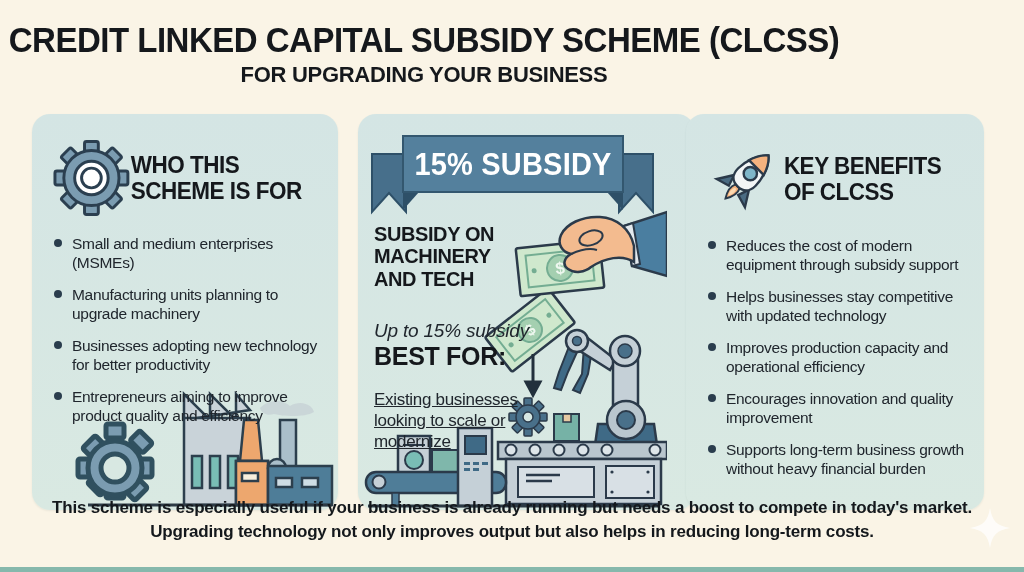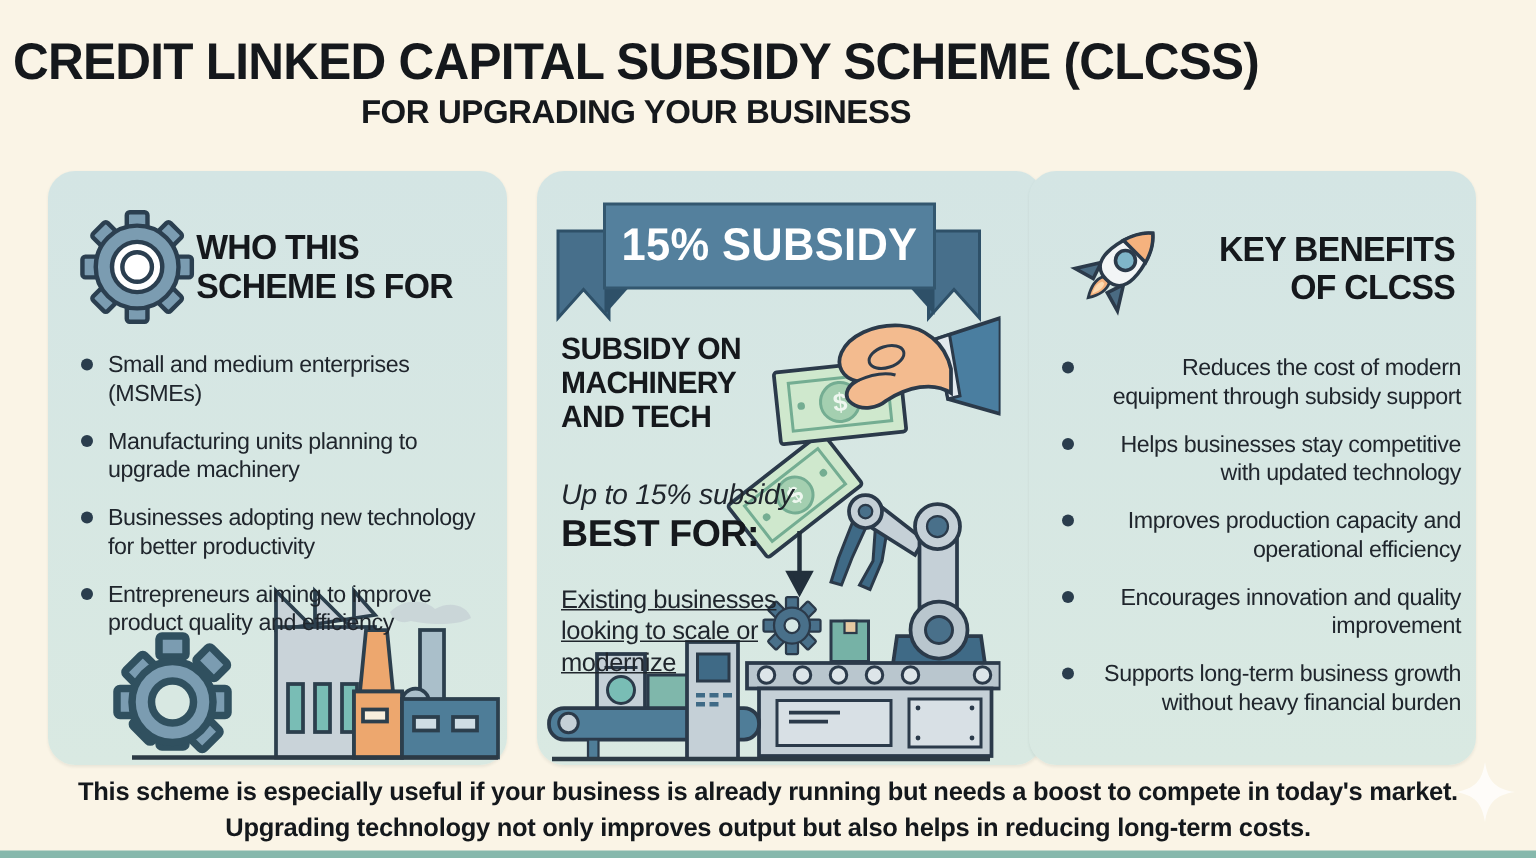--- a/index.html
+++ b/index.html
@@ -20,21 +20,21 @@
     color:#15181c;line-height:26px;
   }
   
   .panel{
     position:absolute;top:114px;height:396px;border-radius:18px;
     background:linear-gradient(180deg,#d4e5e4 0%,#d9e9e2 100%);
     box-shadow:0 1px 2px rgba(40,60,70,.08);
   }
   #panel-who{left:32px;width:306px;}
   #panel-subsidy{left:358px;width:337px;}
-  #panel-benefits{left:686px;width:298px;text-align:right;}
+  #panel-benefits{left:686px;width:298px;}
 
   .panel-head{display:flex;align-items:center;padding:24px 14px 0 20px;position:relative;z-index:2;}
   .panel-head h3{
     margin:0;font-size:22.5px;line-height:25px;font-weight:700;letter-spacing:-0.5px;
     color:#15181c;width:196px;transform:scaleY(1.03);
   }
   ul.bullets{list-style:none;margin:16px 0 0 0;padding:0 10px 0 22px;position:relative;z-index:2;}
   ul.bullets li{display:flex;gap:10px;margin-bottom:13px;
     font-size:15.5px;line-height:19px;font-weight:500;letter-spacing:-0.3px;color:#20262d;}
   .dot{flex:none;width:8px;height:8px;border-radius:50%;background:#2a3d4d;margin-top:5px;}
@@ -50,21 +50,21 @@
   .banner-wrap{position:absolute;left:0;top:10px;width:309px;height:110px;z-index:1;}
   .banner-label{
     position:absolute;left:45px;top:22px;width:220px;height:56px;z-index:3;
     display:flex;align-items:center;justify-content:center;
     font-size:29px;font-weight:700;letter-spacing:0.2px;color:#ffffff;transform:scaleY(1.05);
   }
   .panel-svg{position:absolute;left:0;top:0;z-index:1;}
   .bottom-svg{position:absolute;left:0;bottom:0;z-index:1;}
 
   
-  .footer{position:absolute;left:0;top:516px;width:1024px;text-align:center;z-index:2;}
+  .footer{position:absolute;left:0;top:496px;width:1024px;text-align:center;z-index:2;}
   .footer p{margin:0;font-size:17px;line-height:24px;font-weight:700;letter-spacing:-0.2px;color:#14181c;}
   .bottom-bar{position:absolute;left:0;bottom:0;width:1024px;height:5px;background:#86b8ac;}
   .sparkle{position:absolute;left:968px;top:506px;z-index:1;opacity:.9;}
 </style>
 </head>
 <body>
 
 <div class="hdr">
   <h1>CREDIT LINKED CAPITAL SUBSIDY SCHEME (CLCSS)</h1>
   <h2>FOR UPGRADING YOUR BUSINESS</h2>

